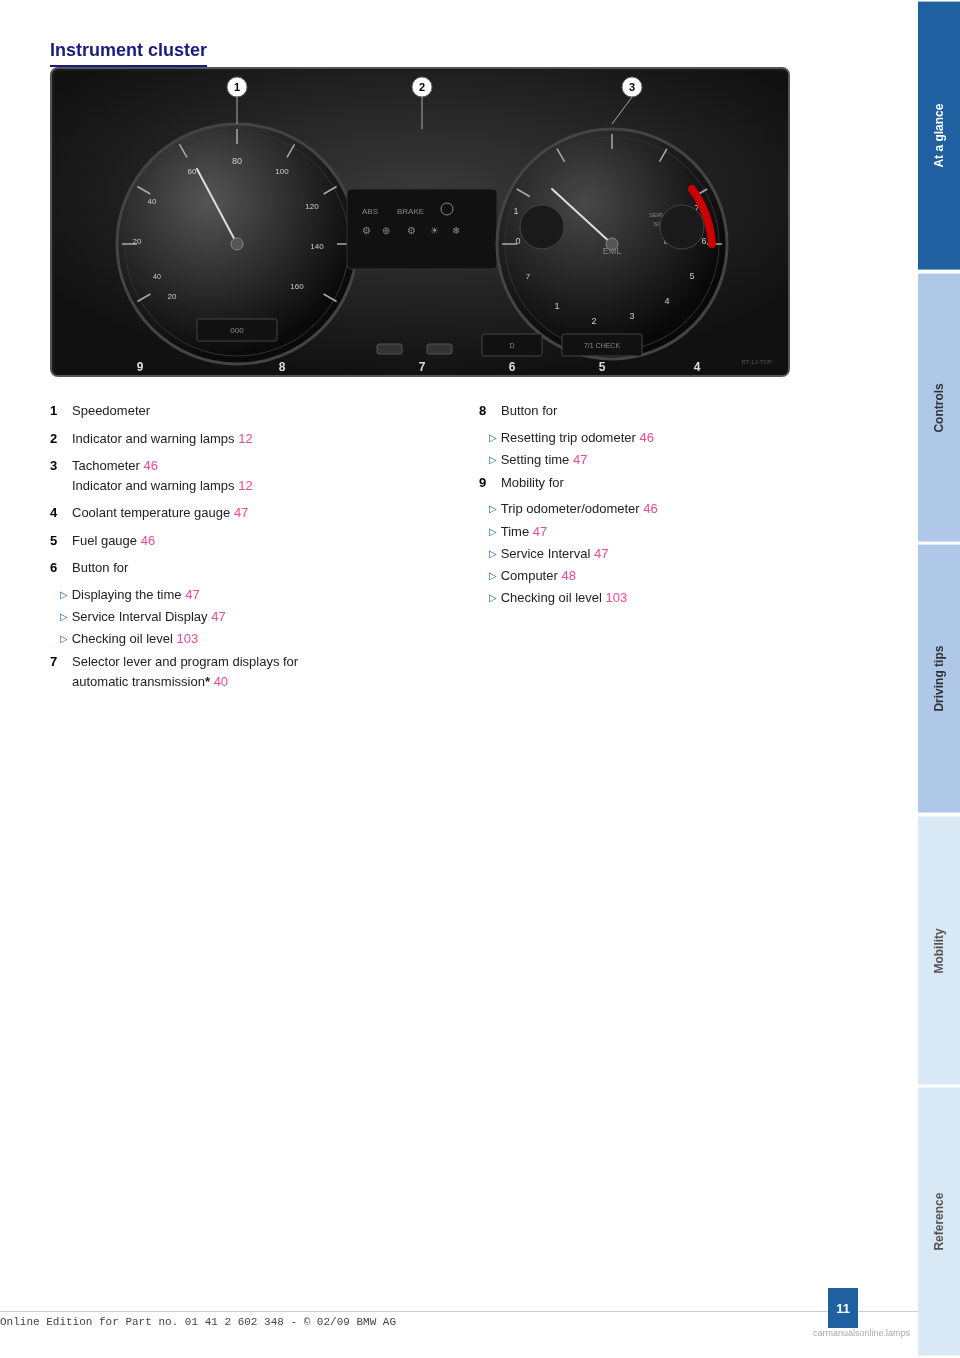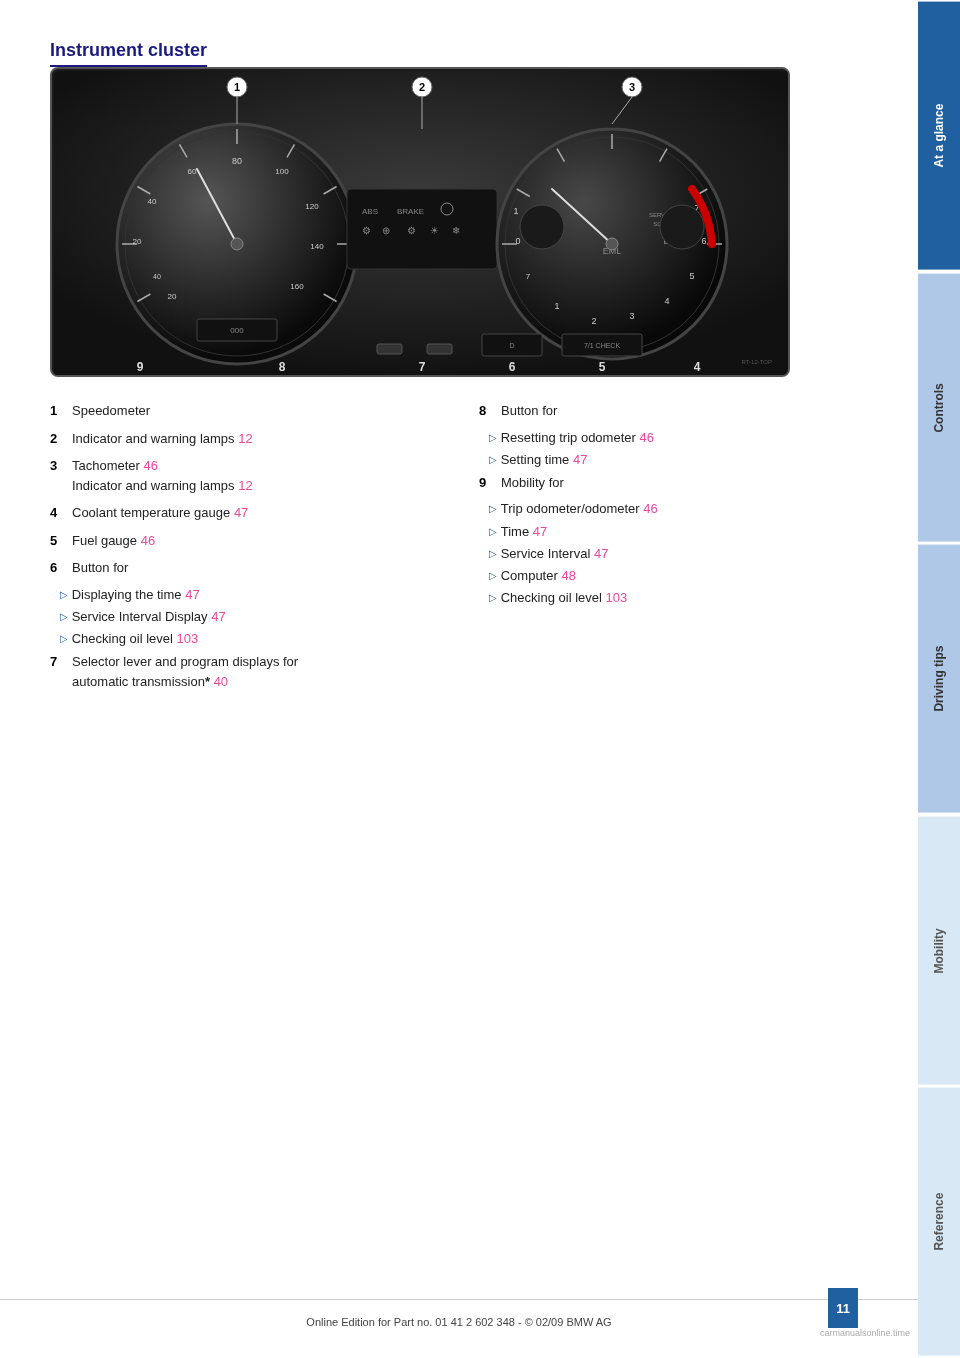--- a/index.html
+++ b/index.html
@@ -127,25 +127,26 @@
       font-size: 10px;
       margin-top: 2px;
     }
 
     
     .footer {
       position: absolute;
       bottom: 30px;
       left: 0;
       width: 918px;
-      text-align: center;
+      text-align: left;
       font-size: 11px;
       color: #444;
       border-top: 1px solid #ccc;
-      padding-top: 16px;
+      padding-top: 4px;
+      font-family: Liberation Mono, monospace;
     }
     .page-number-box {
       position: absolute;
       bottom: 30px;
       right: 60px;
       width: 30px;
       height: 40px;
       background: #2060a0;
       color: #fff;
       display: flex;
@@ -423,13 +424,13 @@
     </div>
   </div>
 
   
   <div class="footer">
     <span>Online Edition for Part no. 01 41 2 602 348 - © 02/09 BMW AG</span>
   </div>
   <div class="page-number-box">11</div>
 </div>
 
-<div style="position:absolute; bottom:20px; right:50px; font-size:9px; color:#aaa;">carmanualsonline.time</div>
+<div style="position:absolute; bottom:20px; right:50px; font-size:9px; color:#aaa;">carmanualsonline.lamps</div>
 
 </body></html>

